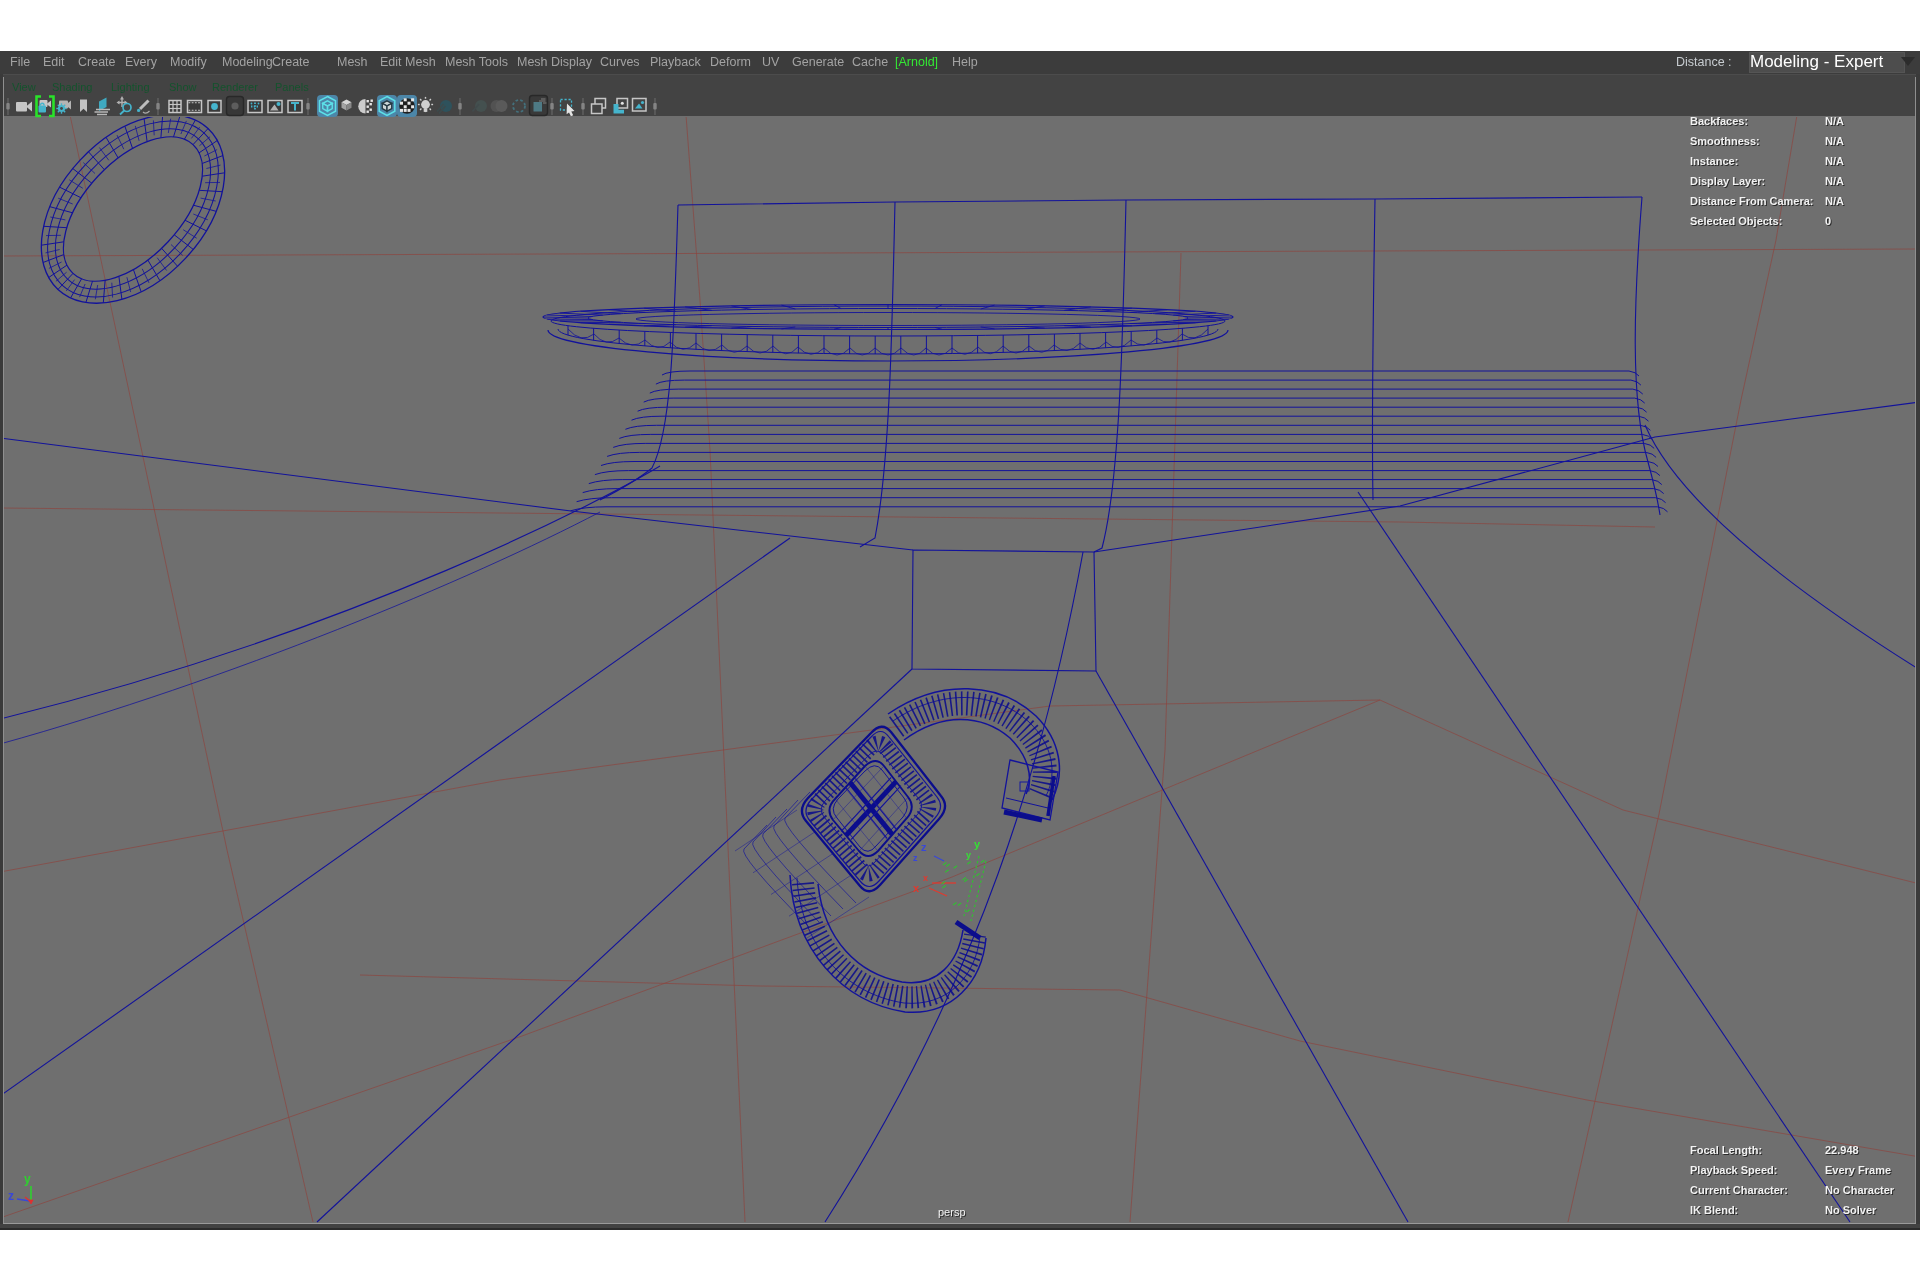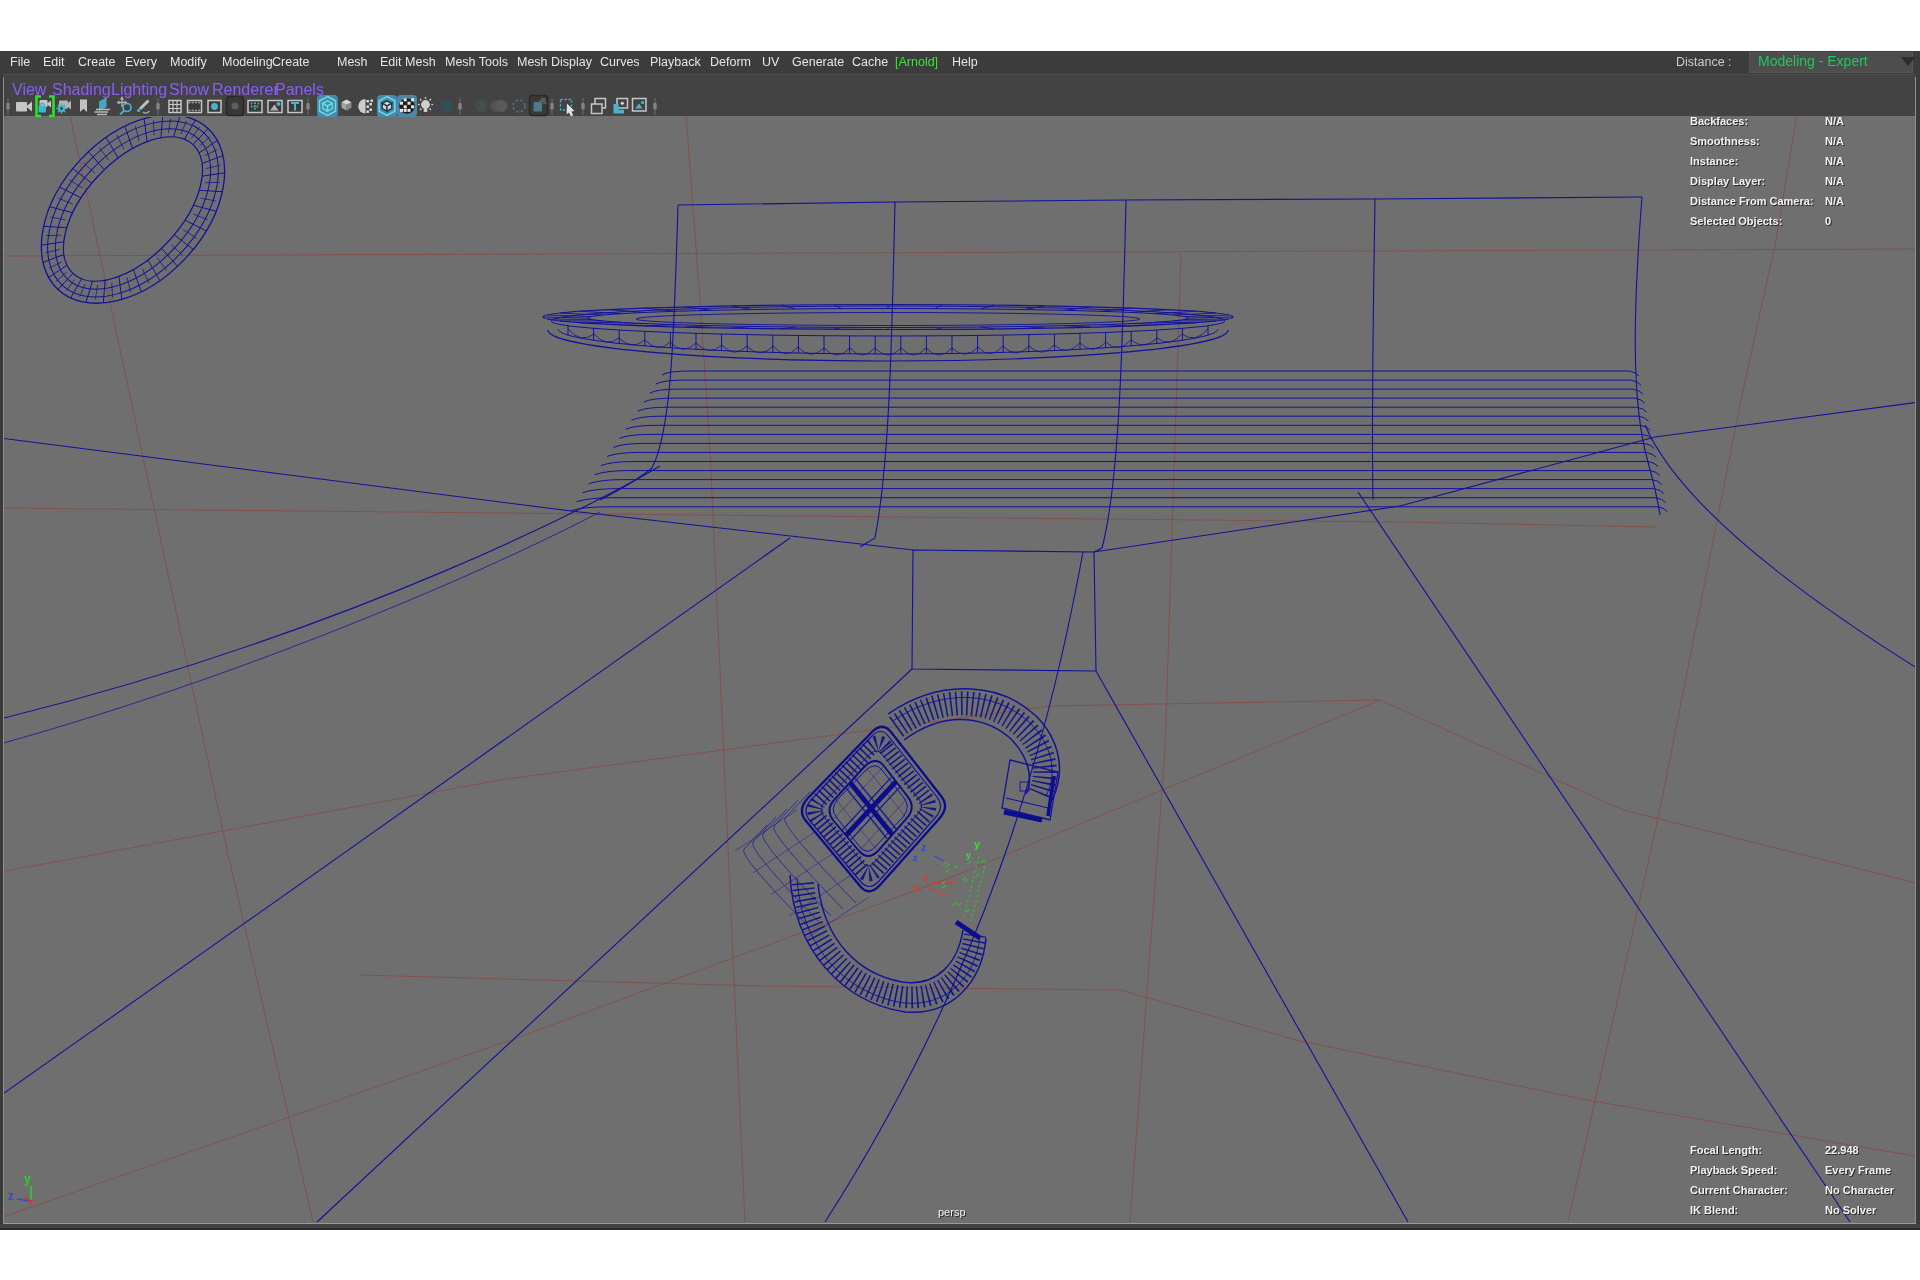--- a/index.html
+++ b/index.html
@@ -1,27 +1,27 @@
 <!DOCTYPE html>
 <html><head><meta charset="utf-8"><style>
 html,body{margin:0;padding:0;width:1920px;height:1280px;background:#ffffff;overflow:hidden;position:relative;font-family:"Liberation Sans",sans-serif}
 .menubar{position:absolute;left:0;top:51px;width:1920px;height:23px;background:#3c3c3c}
-.menubar span{position:absolute;top:4px;font-size:12.5px;color:#e5e5e5}
+.menubar span{position:absolute;top:4px;font-size:12.5px;color:#a3a3a3}
 .panelbar{position:absolute;left:0;top:74px;width:1920px;height:42px;background:#434343;border-top:1px solid #4c4c4c}
-.pmenus span{position:absolute;top:4px;font-size:16px;color:#8b5cf6}
+.pmenus span{position:absolute;top:4px;font-size:11px;color:#14532d}
 .viewport{position:absolute;left:3px;top:116px;width:1913px;height:1108px;background:#6f6f6f}
 .edgeL{position:absolute;left:0;top:74px;width:3px;height:1156px;background:#3a3a3a}
 .edgeR{position:absolute;left:1916px;top:74px;width:4px;height:1156px;background:#3a3a3a}
 .edgeB{position:absolute;left:0;top:1224px;width:1920px;height:4px;background:#424242;border-bottom:2px solid #2b2b2b}
 .bLine{position:absolute;left:3px;top:1223px;width:1913px;height:1px;background:#9a9a9a}
 .lLine{position:absolute;left:3px;top:77px;width:1px;height:1147px;background:#8f8f8f}
 .rLine{position:absolute;left:1915px;top:77px;width:1px;height:1147px;background:#8f8f8f}
 .hud{position:absolute;font-size:11px;font-weight:bold;color:#f2f2f2;text-shadow:1px 1px 0 #2a2a2a;white-space:nowrap}
 .wslabel{position:absolute;left:1676px;top:55px;font-size:12.5px;color:#c7ccd0}
-.wsbox{position:absolute;left:1749px;top:52px;width:154px;height:19px;background:#4d4d4d;border:1px solid #555;color:#22c55e;font-size:14px;line-height:17px;padding-left:8px}
+.wsbox{position:absolute;left:1749px;top:52px;width:154px;height:19px;background:#4d4d4d;border:1px solid #555;color:#ffffff;font-size:17px;line-height:17px;}
 .wsarr{position:absolute;left:1901px;top:57px;width:0;height:0;border-left:7px solid transparent;border-right:7px solid transparent;border-top:9px solid #2c2c2c}
 .persp{position:absolute;left:938px;top:1206px;font-size:11px;font-weight:normal;color:#f2f2f2;text-shadow:1px 1px 0 #2a2a2a}
 svg{position:absolute;left:0;top:0}
 </style></head>
 <body>
 <div class="menubar">
     <span style="left:10px">File</span>
     <span style="left:43px">Edit</span>
     <span style="left:78px">Create</span>
     <span style="left:125px">Every</span>

